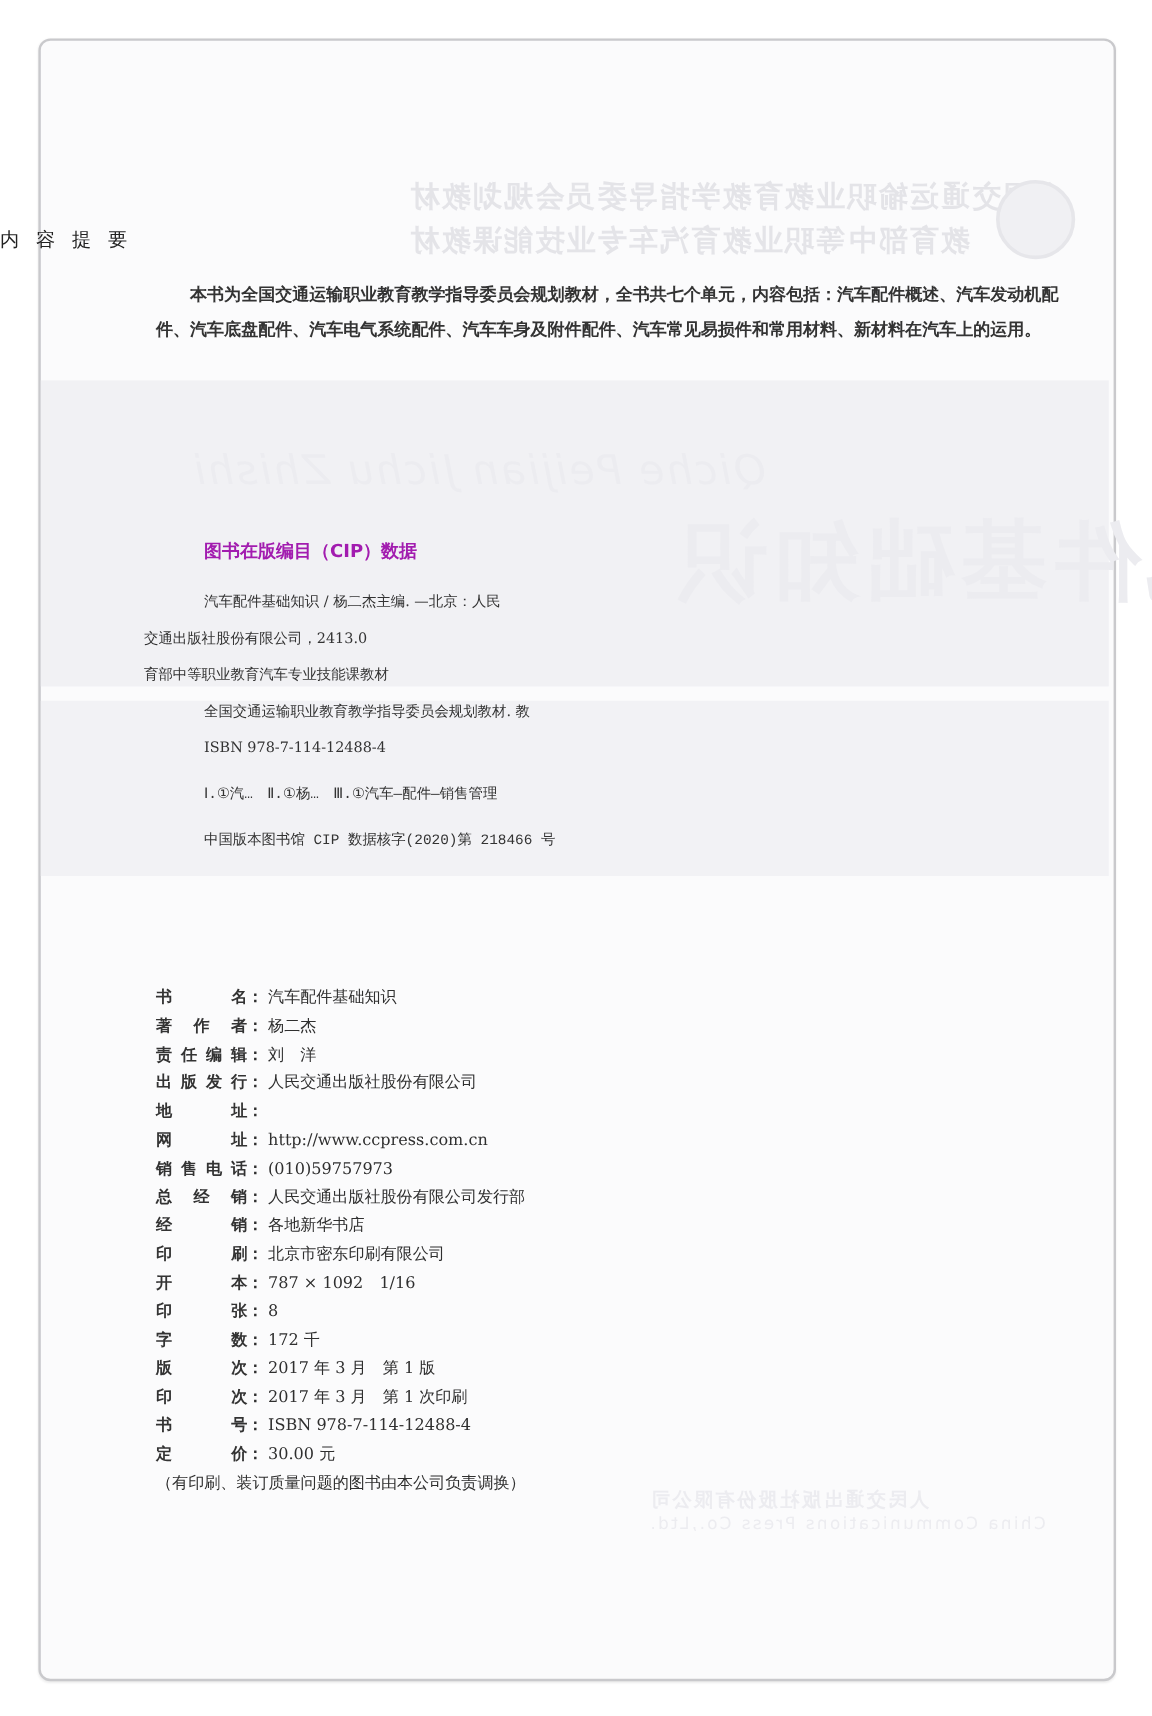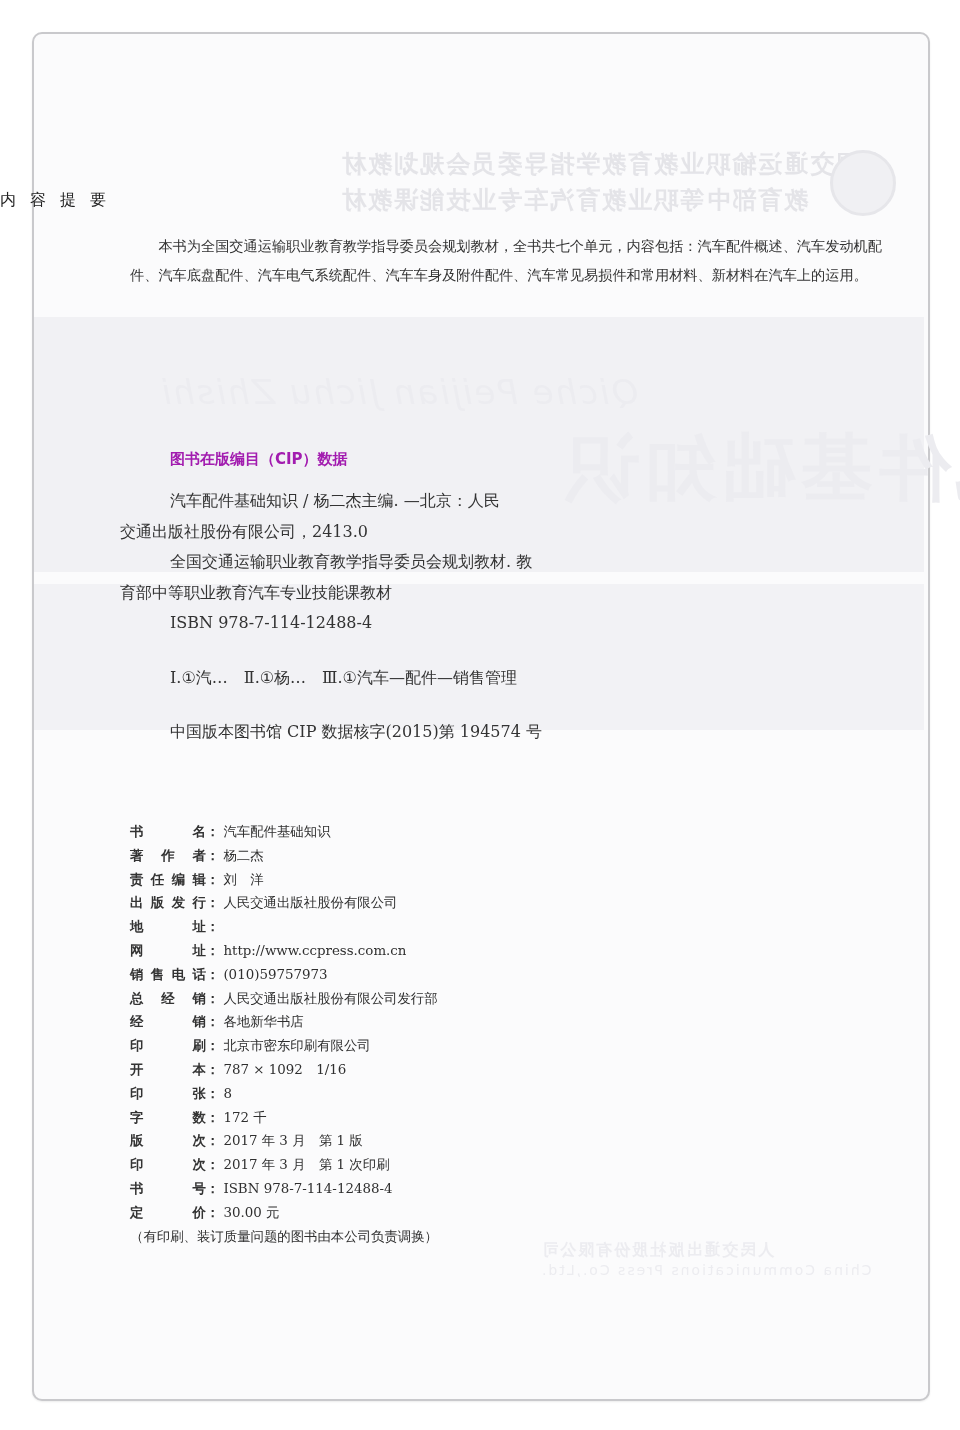--- a/index.html
+++ b/index.html
@@ -33,35 +33,35 @@
   .ghost-pub { left: 540px; top: 1240px; font-size: 16px; color: #ececf0; }
   .ghost-pub2 { left: 540px; top: 1262px; font-size: 14px; color: #ececf0; font-weight: normal; }
 
   .summary-title {
     position: absolute; left: 0; width: 960px; top: 190px; text-align: left;
     font-family: "DejaVu Sans", sans-serif; font-size: 16px; letter-spacing: 14px;
     color: #222;
   }
   .summary {
     position: absolute; left: 130px; top: 232px; width: 752px;
-    font-size: 14.2px; line-height: 28.5px; color: #333; text-align: justify;
+    font-size: 14.2px; line-height: 28.5px; color: #333; text-align: justify; font-weight: bold;
   }
   .summary p { margin: 0; text-indent: 2em; }
 
   .cip-heading {
     position: absolute; left: 170px; top: 450px;
     font-family: "DejaVu Sans", sans-serif; font-weight: bold; font-size: 15px; color: #a21caf;
   }
   .cip-body {
     position: absolute; left: 120px; top: 486px; width: 520px;
-    font-size: 16px; line-height: 30.5px; color: #333;
+    font-size: 12px; line-height: 30.5px; color: #333;
   }
   .cip-body .ln { white-space: nowrap; }
   .cip-body .ind { padding-left: 50px; }
-  .cip-body .gap { margin-top: 24px; }
+  .cip-body .gap { margin-top: 8px; font-family: Liberation Mono, monospace; }
 
   .info {
     position: absolute; left: 130px; top: 820px; width: 600px;
     font-size: 13.4px; line-height: 23.8px; color: #2f2f2f;
   }
   .row { display: flex; white-space: nowrap; }
   .row .lbl {
     width: 76px; font-family: "DejaVu Sans", sans-serif; font-weight: bold; color: #333;
     display: flex; justify-content: space-between;
   }
@@ -85,25 +85,25 @@
 
 <div class="summary-title">内容提要</div>
 <div class="summary">
   <p>本书为全国交通运输职业教育教学指导委员会规划教材，全书共七个单元，内容包括：汽车配件概述、汽车发动机配件、汽车底盘配件、汽车电气系统配件、汽车车身及附件配件、汽车常见易损件和常用材料、新材料在汽车上的运用。</p>
 </div>
 
 <div class="cip-heading">图书在版编目（CIP）数据</div>
 <div class="cip-body">
   <div class="ln ind">汽车配件基础知识 / 杨二杰主编. —北京：人民</div>
   <div class="ln">交通出版社股份有限公司，2413.0</div>
+  <div class="ln">育部中等职业教育汽车专业技能课教材</div>
   <div class="ln ind">全国交通运输职业教育教学指导委员会规划教材. 教</div>
-  <div class="ln">育部中等职业教育汽车专业技能课教材</div>
   <div class="ln ind">ISBN 978-7-114-12488-4</div>
   <div class="ln ind gap">Ⅰ.①汽…　Ⅱ.①杨…　Ⅲ.①汽车—配件—销售管理</div>
-  <div class="ln ind gap">中国版本图书馆 CIP 数据核字(2015)第 194574 号</div>
+  <div class="ln ind gap">中国版本图书馆 CIP 数据核字(2020)第 218466 号</div>
 </div>
 
 <div class="info" id="info">
     <div class="row">
       <span class="lbl">
         <span>书</span>
         <span>名</span>
       </span>
       <span class="colon">：</span>
       <span>汽车配件基础知识</span>

